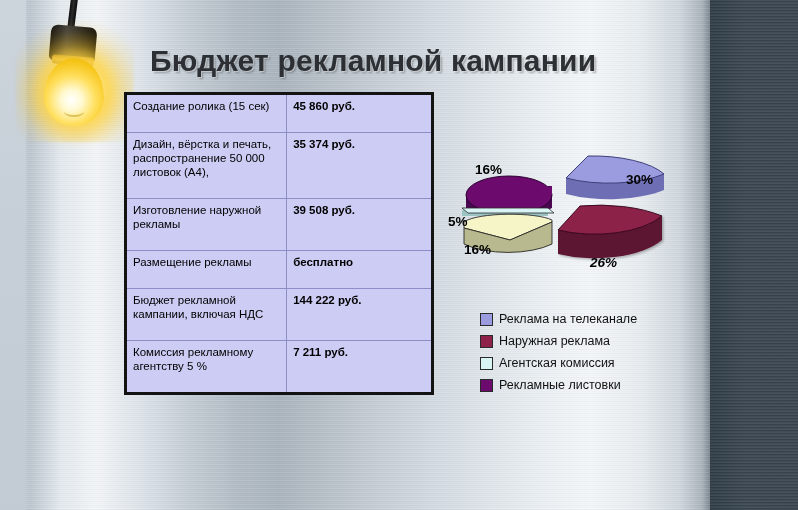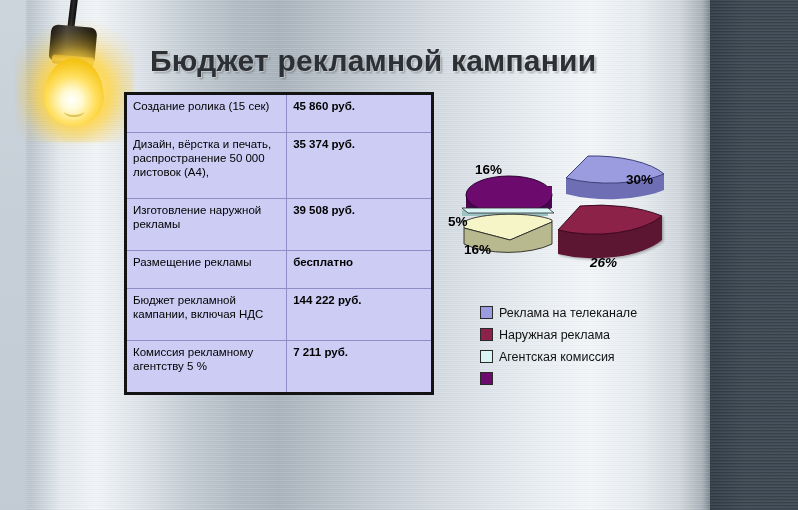--- a/index.html
+++ b/index.html
@@ -118,21 +118,21 @@
   .table td.c1{width:158px;}
   .table td.c2{width:146px;font-weight:bold;}
   .table tr.total td{font-weight:bold;}
 
   
   .chart{position:absolute;left:448px;top:150px;width:230px;height:150px;}
   .pct{position:absolute;font-size:13.5px;font-weight:bold;color:#000;}
 
   
   .legend{position:absolute;left:474px;top:306px;}
-  .lrow{display:flex;align-items:flex-start;height:20px;margin-bottom:2px;padding-left:6px;}
+  .lrow{display:flex;align-items:flex-end;height:20px;margin-bottom:2px;padding-left:6px;}
   .sw{width:11px;height:11px;border:1px solid #2a2a2a;margin-right:6px;flex:0 0 auto;}
   .ltxt{font-size:12.5px;color:#111;white-space:nowrap;}
 </style>
 </head>
 <body>
 
 <div class="slide">
   <div class="brush"></div>
   <div class="leftflat"></div>
   <div class="rightband">
@@ -233,16 +233,17 @@
         <div class="lrow">
           <span class="sw" style="background: rgb(141, 33, 73);"></span>
           <span class="ltxt">Наружная реклама</span>
         </div>
         <div class="lrow">
           <span class="sw" style="background: rgb(217, 244, 244);"></span>
           <span class="ltxt">Агентская комиссия</span>
         </div>
         <div class="lrow">
           <span class="sw" style="background: rgb(108, 10, 110);"></span>
+          <span class="ltxt">Рекламные листовки</span>
         </div>
       </div>
   </div>
 </div>
 
 </body></html>

